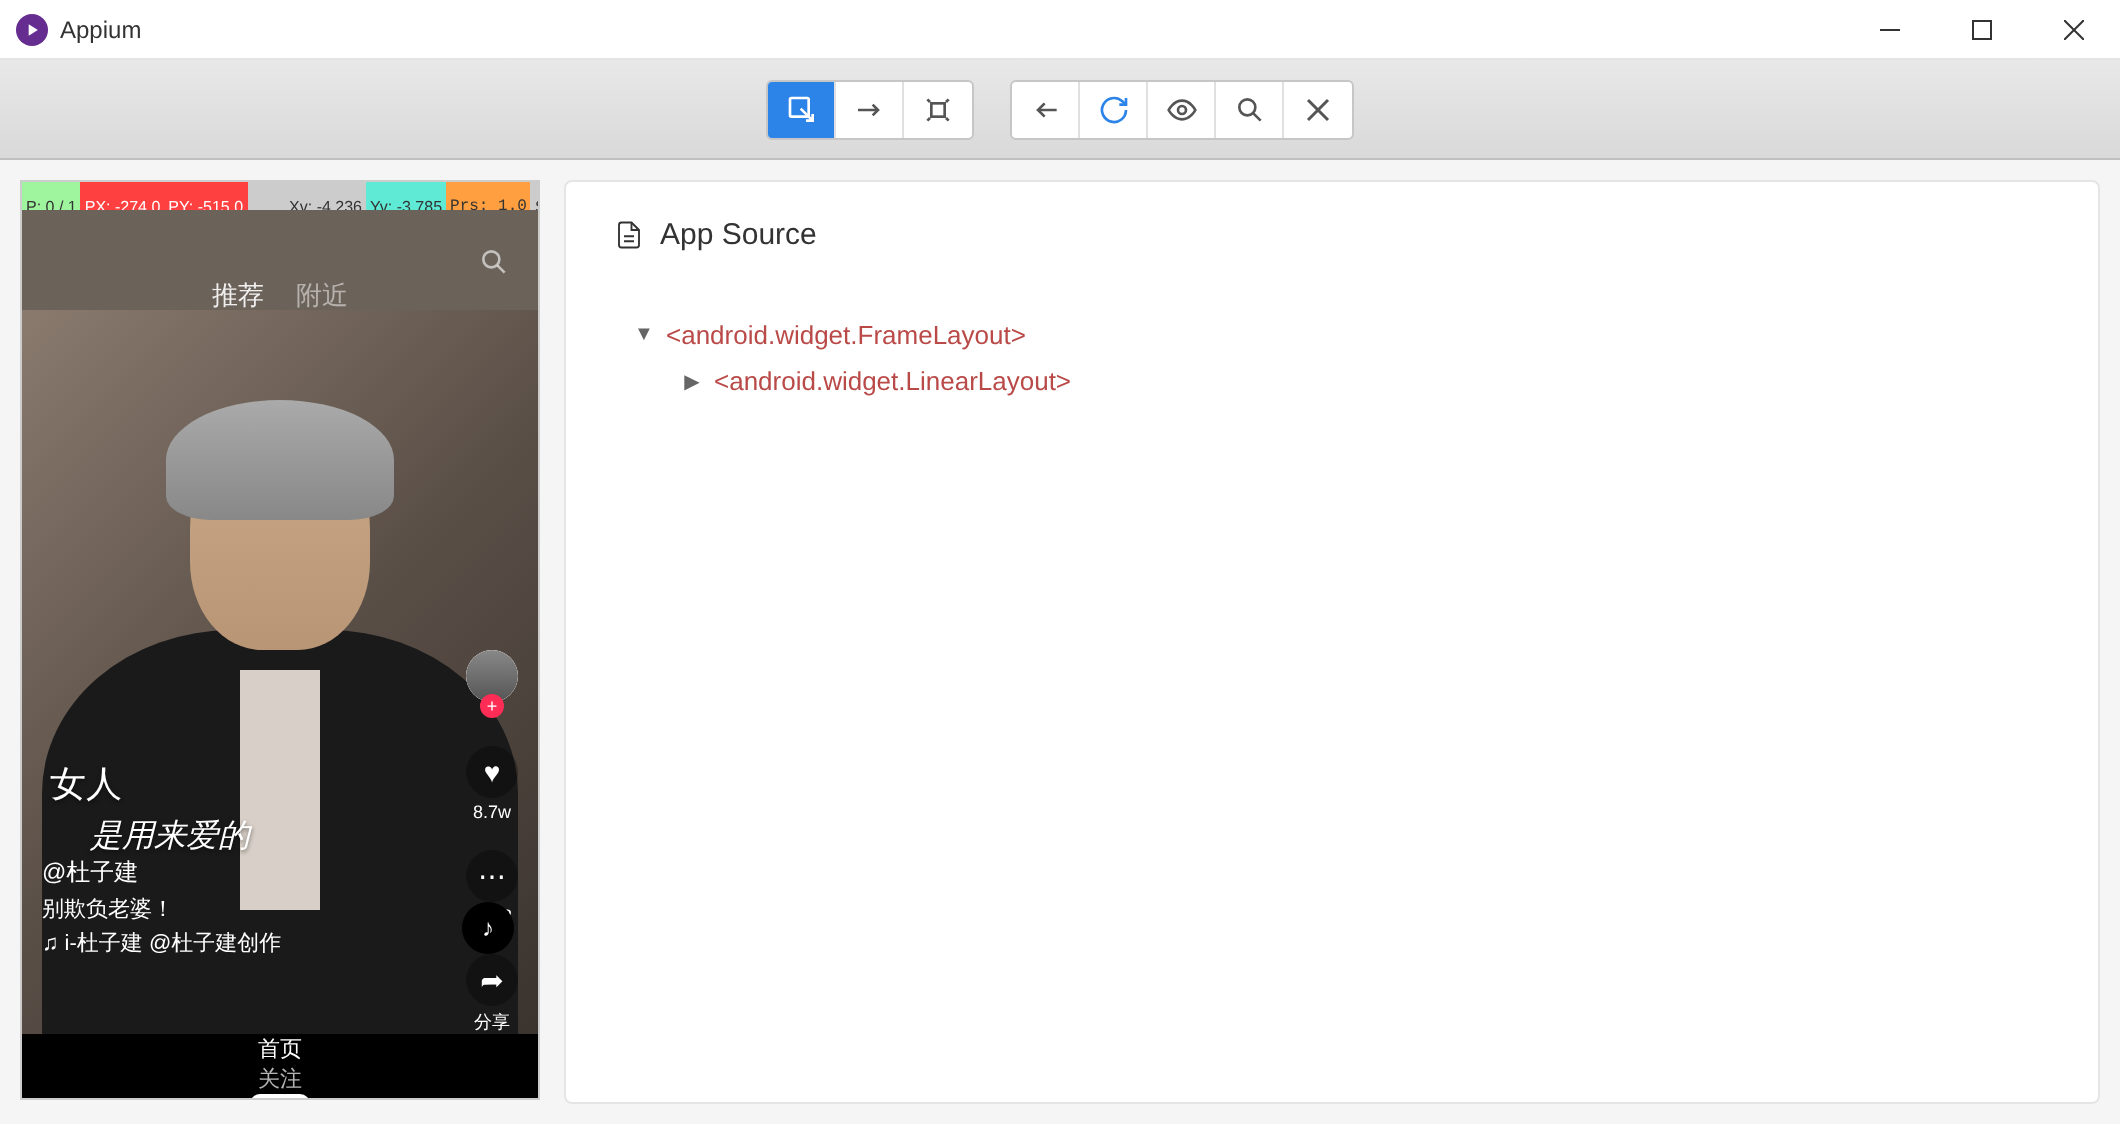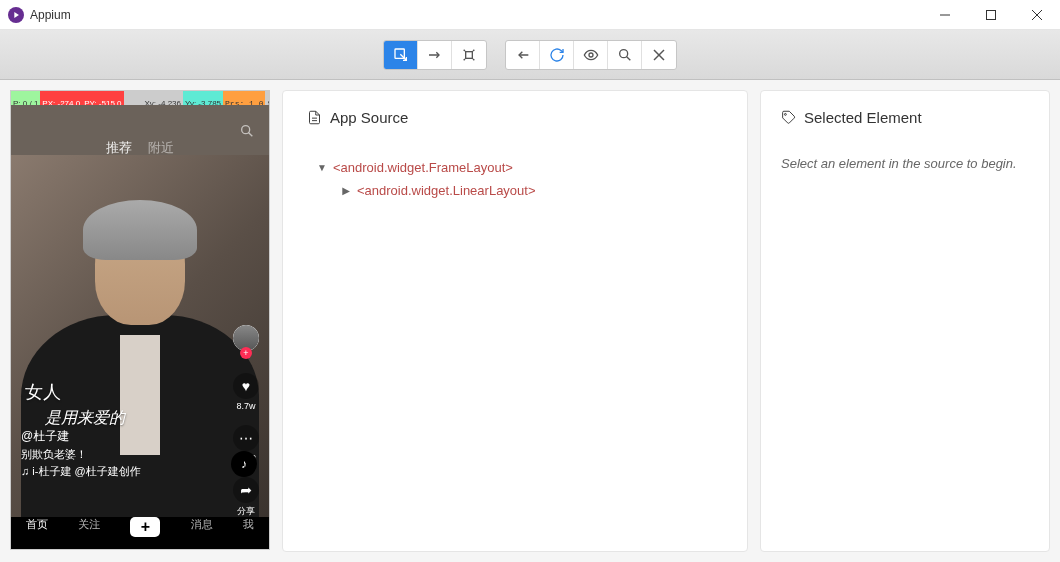--- a/index.html
+++ b/index.html
@@ -35,21 +35,21 @@
 .act-icon { width: 26px; height: 26px; border-radius: 50%; background: rgba(0,0,0,0.3); display: flex; align-items: center; justify-content: center; font-size: 14px; color: #fff; }
 .avatar-ic { background: #fff; overflow: hidden; }
 .avatar-ic-inner { width: 100%; height: 100%; background: linear-gradient(#888, #555); border-radius: 50%; }
 .plus-badge { width: 12px; height: 12px; background: #ff2d55; border-radius: 50%; margin-top: -6px; font-size: 9px; display: flex; align-items: center; justify-content: center; }
 .caption { position: absolute; left: 14px; bottom: 90px; color: #fff; font-size: 18px; text-shadow: 0 1px 2px rgba(0,0,0,0.5); }
 .caption-line2 { font-size: 16px; margin-top: 4px; margin-left: 20px; font-style: italic; }
 .meta-info { position: absolute; left: 10px; bottom: 40px; color: #fff; font-size: 11px; }
 .meta-row { margin-top: 2px; }
 .meta-author { font-size: 12px; font-weight: 500; }
 .music-ic { position: absolute; right: 12px; bottom: 42px; width: 26px; height: 26px; background: #000; border-radius: 50%; display: flex; align-items: center; justify-content: center; color: #fff; font-size: 12px; }
-.bottom-nav { position: absolute; bottom: 0; left: 0; right: 0; height: 32px; background: #000; display: flex; justify-content: space-around; color: rgba(255,255,255,0.7); font-size: 11px; }
+.bottom-nav { position: absolute; bottom: 0; left: 0; right: 0; height: 32px; background: #000; display: flex; align-items: center; justify-content: space-around; color: rgba(255,255,255,0.7); font-size: 11px; flex-direction: column; }
 .nav-item.active { color: #fff; font-weight: 500; }
 .nav-plus { width: 30px; height: 20px; background: #fff; border-radius: 5px; display: flex; align-items: center; justify-content: center; color: #000; font-size: 16px; font-weight: bold; }
 .source-panel { flex: 1; background: #fff; border-radius: 4px; border: 1px solid #e5e5e5; padding: 18px 24px; overflow: auto; }
 .panel-header { display: flex; align-items: center; gap: 8px; font-size: 15px; color: #333; margin-bottom: 30px; }
 .tree { font-size: 13px; }
 .tree-row { display: flex; align-items: center; gap: 6px; padding: 4px 0; cursor: pointer; }
 .tree-arrow { width: 10px; font-size: 10px; color: #666; display: inline-flex; justify-content: center; }
 .tree-tag { color: #b94a48; }
 .tree-lv1 { margin-left: 10px; }
 .tree-lv2 { margin-left: 34px; }
@@ -237,26 +237,14 @@
         <span class="tree-arrow">▼</span>
         <span class="tree-tag">&lt;android.widget.FrameLayout&gt;</span>
       </div>
       <div class="tree-row tree-lv2">
         <span class="tree-arrow">▶</span>
         <span class="tree-tag">&lt;android.widget.LinearLayout&gt;</span>
       </div>
     </div>
   </div>
 
-  <div class="selected-panel">
-    <div class="panel-header">
-      <span>
-        <svg width="15" height="15" viewBox="0 0 24 24" fill="none" stroke="currentColor" stroke-width="1.5">
-            <path d="M20.6 13.4 13.4 20.6a2 2 0 0 1-2.8 0l-8-8V4a2 2 0 0 1 2-2h8.6l8 8a2 2 0 0 1 0 2.8z"></path>
-            <circle cx="7" cy="7" r="1.5"></circle>
-          </svg>
-      </span>
-      <span>Selected Element</span>
-    </div>
-    <div class="sel-placeholder">Select an element in the source to begin.</div>
-  </div>
 
 </div>
 
 </body></html>

